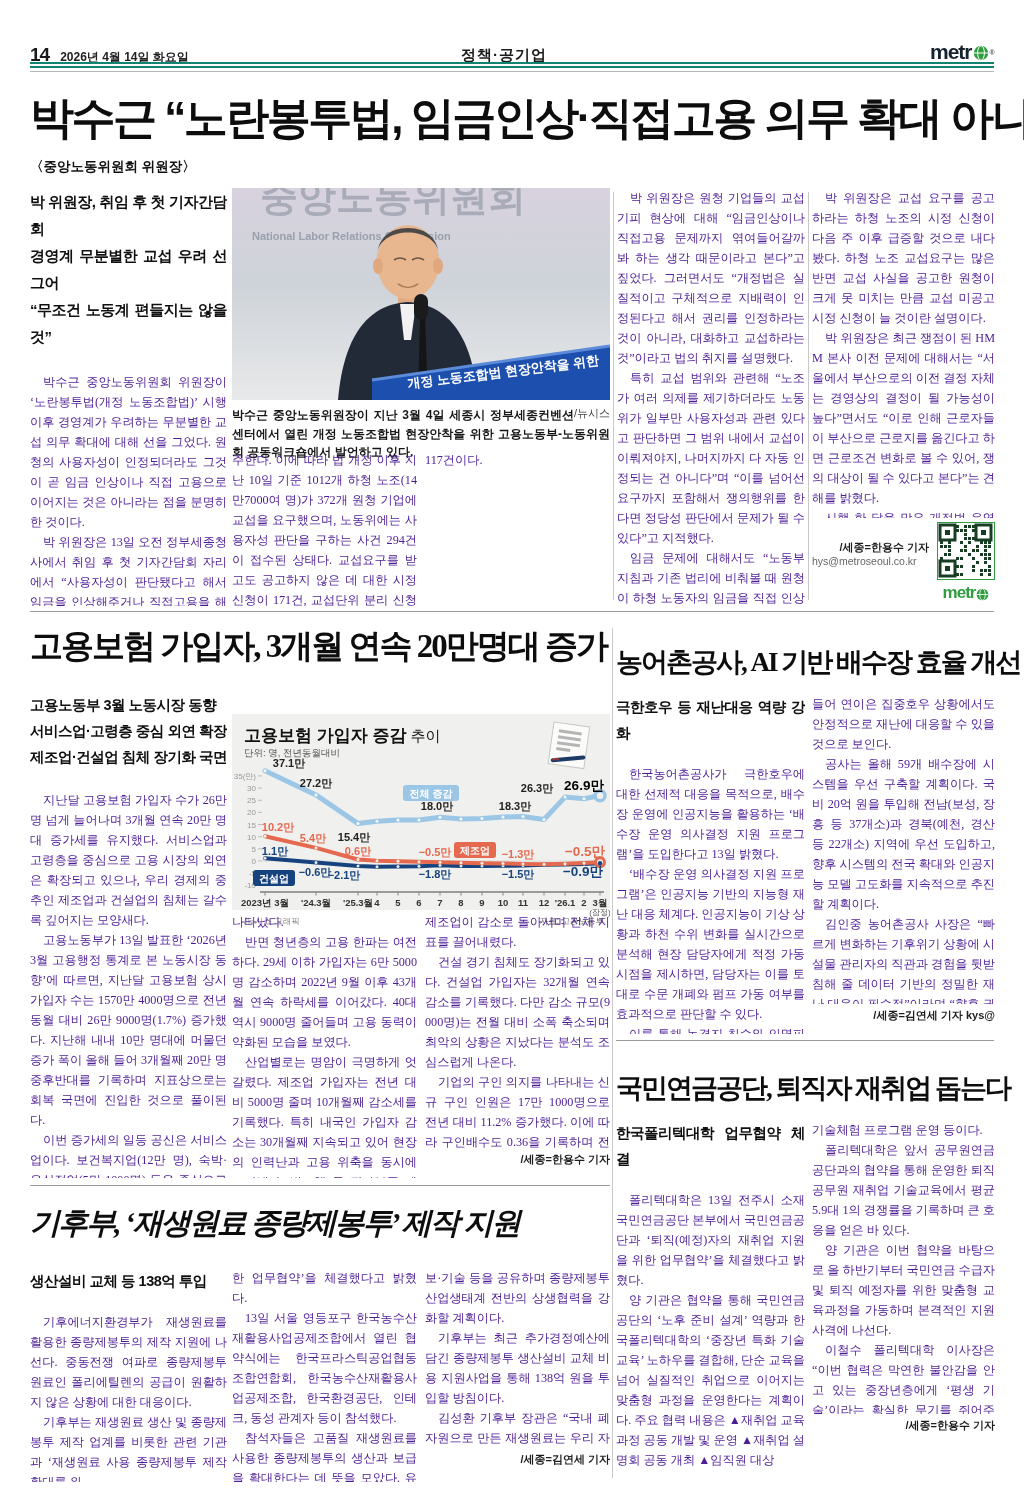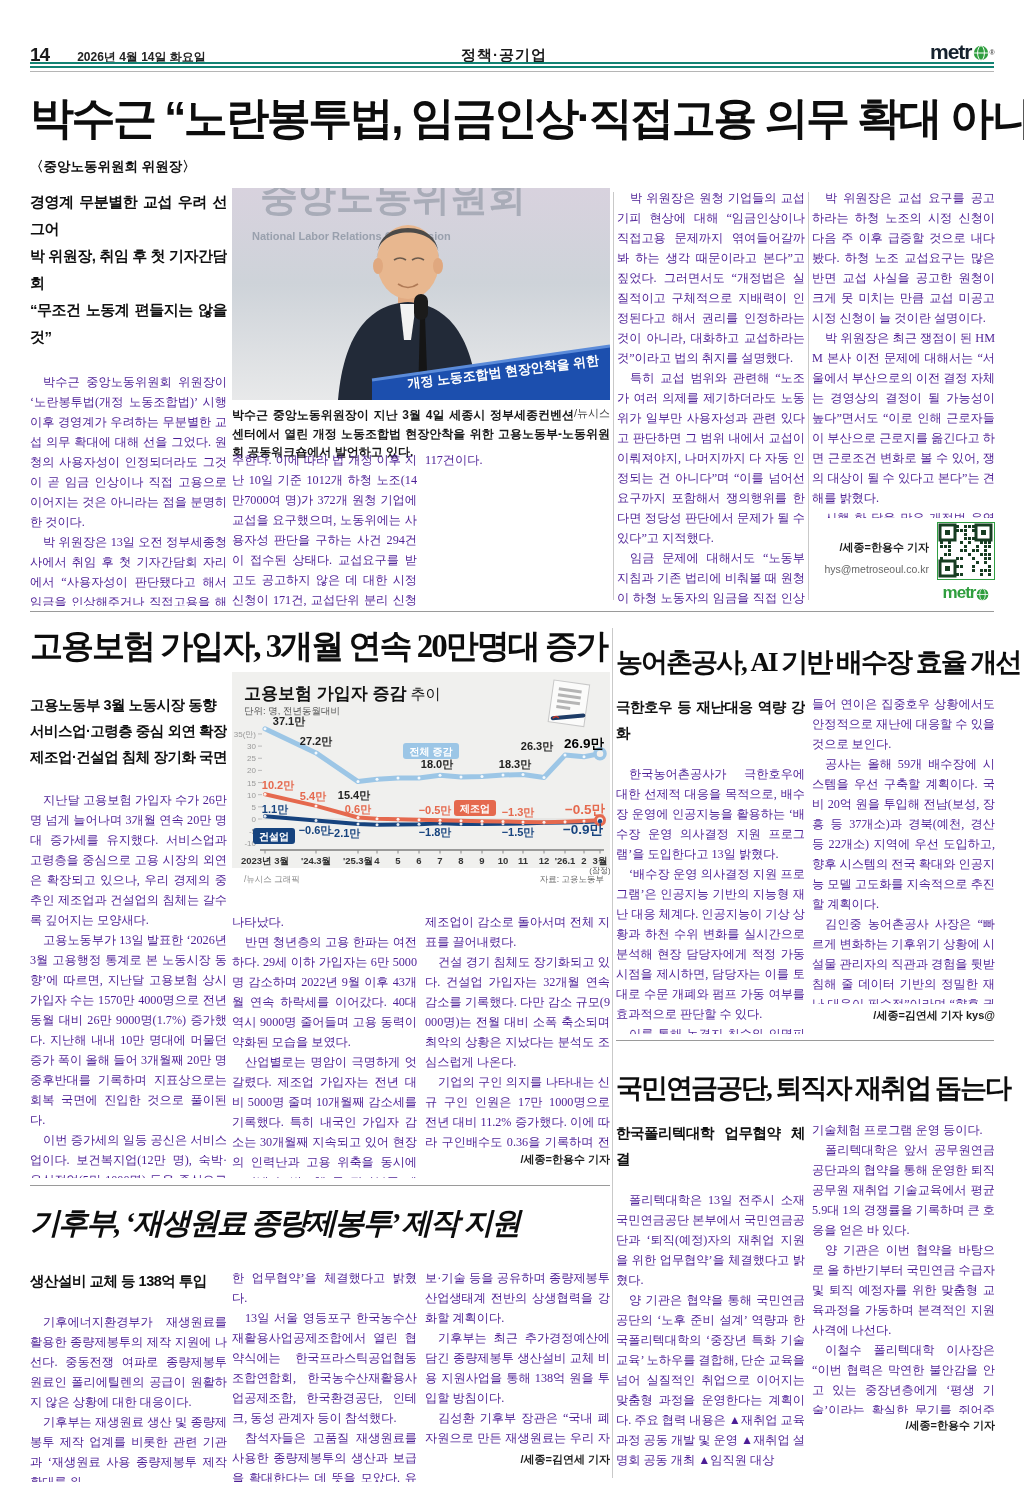--- a/index.html
+++ b/index.html
@@ -23,33 +23,33 @@
   .subtag{font:700 13.5px "Liberation Sans",sans-serif;color:#111;}
   .deck-line{margin:0;font:700 15px/1.8 "Liberation Sans",sans-serif;color:#0f0f0f;letter-spacing:-0.5px;}
   .deck-line.small{font-size:14.5px;}
   
   .col{position:absolute;overflow:hidden;text-align:justify;}
   .para{margin:0;text-indent:13px;font:12.2px/1.64 "Liberation Serif",serif;color:#4c1d95;word-break:break-all;}
   .para.noindent{text-indent:0;}
   .caption{font:600 12px/1.55 "Liberation Sans",sans-serif;color:#161616;text-align:justify;}
   .credit{float:right;font:400 11px "Liberation Sans",sans-serif;color:#444;}
   .signoff{position:absolute;font:700 11px "Liberation Sans",sans-serif;color:#1d1d1d;text-align:right;}
-  .email{font:400 10.5px "Liberation Sans",sans-serif;color:#666;text-align:right;margin-top:8px;}
+  .email{font:400 10.5px "Liberation Sans",sans-serif;color:#666;text-align:left;}
   .vrule{position:absolute;width:1px;background:#c9c9c9;}
   .hrule{position:absolute;height:1px;background:#9a9a9a;}
   .photo-frame{position:absolute;overflow:hidden;background:#fde047;}
   .chart-frame{position:absolute;}
   .qr-wrap{display:flex;flex-direction:column;align-items:center;gap:3px;}
 </style>
 </head>
 <body>
 
 <div class="page">
 
-  <div class="abs" style="left:30px;top:44px;display:flex;align-items:baseline;gap:28px;">
+  <div class="abs" style="left:30px;top:44px;display:flex;align-items:baseline;gap:11px;">
     <span class="pagenum">14</span>
     <span class="issuedate">2026년 4월 14일 화요일</span>
   </div>
   <div class="abs section-title" style="left:0;top:46px;width:1008px;text-align:center;">정책·공기업</div>
   <div class="abs" style="left:930px;top:40px;">
     <span class="metro-word">
         <span>metr</span>
         <svg width="16" height="16" viewBox="0 0 16 16" style="margin:2px 0 0 1px">
           <circle cx="8" cy="8" r="7.2" fill="#2f9e3e"></circle>
           <ellipse cx="8" cy="8" rx="3.4" ry="7.2" fill="none" stroke="#fff" stroke-width="1"></ellipse>
@@ -60,22 +60,22 @@
   </div>
   <div class="rule-teal" style="top:62px;"></div>
   <div class="rule-teal" style="top:66px;"></div>
   <div class="rule-gray" style="left:30px;top:71px;width:964px;height:1px;"></div>
 
   <div class="abs headline-main" style="left:30px;top:94px;">박수근 “노란봉투법, 임금인상·직접고용 의무 확대 아냐”</div>
   <div class="abs subtag" style="left:30px;top:158px;">〈중앙노동위원회 위원장〉</div>
 
   <div class="col" style="left:30px;top:188px;width:197px;height:418px;">
     <div>
+        <p class="deck-line">박 위원장, 취임 후 첫 기자간담회</p>
         <p class="deck-line">경영계 무분별한 교섭 우려 선 그어</p>
-        <p class="deck-line">박 위원장, 취임 후 첫 기자간담회</p>
         <p class="deck-line">“무조건 노동계 편들지는 않을 것”</p>
       </div>
     <div style="height:22px;"></div>
     <div>
         <p class="para">박수근 중앙노동위원회 위원장이 ‘노란봉투법(개정 노동조합법)’ 시행 이후 경영계가 우려하는 무분별한 교섭 의무 확대에 대해 선을 그었다. 원청의 사용자성이 인정되더라도 그것이 곧 임금 인상이나 직접 고용으로 이어지는 것은 아니라는 점을 분명히 한 것이다.</p>
         <p class="para">박 위원장은 13일 오전 정부세종청사에서 취임 후 첫 기자간담회 자리에서 “사용자성이 판단됐다고 해서 임금을 인상해주거나 직접고용을 해야 한다는 것이 아니다”며 “노동위원회가 무조건 노동계 편을 들지는 않을 것”이라고 강조했다.</p>
       </div>
   </div>
 
   <div class="photo-frame" style="left:232px;top:188px;width:378px;height:212px;">
@@ -240,21 +240,21 @@
         <p class="deck-line small">제조업·건설업 침체 장기화 국면</p>
       </div>
     <div style="height:20px;"></div>
     <div>
         <p class="para">지난달 고용보험 가입자 수가 26만 명 넘게 늘어나며 3개월 연속 20만 명대 증가세를 유지했다. 서비스업과 고령층을 중심으로 고용 시장의 외연은 확장되고 있으나, 우리 경제의 중추인 제조업과 건설업의 침체는 갈수록 깊어지는 모양새다.</p>
         <p class="para">고용노동부가 13일 발표한 ‘2026년 3월 고용행정 통계로 본 노동시장 동향’에 따르면, 지난달 고용보험 상시가입자 수는 1570만 4000명으로 전년 동월 대비 26만 9000명(1.7%) 증가했다. 지난해 내내 10만 명대에 머물던 증가 폭이 올해 들어 3개월째 20만 명 중후반대를 기록하며 지표상으로는 회복 국면에 진입한 것으로 풀이된다.</p>
         <p class="para">이번 증가세의 일등 공신은 서비스업이다. 보건복지업(12만 명), 숙박·음식점업(5만 1000명) 등을 중심으로 총 28만 명의 가입자가 늘어나며 전체 상승을 주도했다. 연령대별로는 60세 이상 가입자가 20만 8000명 급증하며 고령층 중심의 일자리 확대가 뚜렷하게</p>
       </div>
   </div>
 
-  <div class="chart-frame" style="left:232px;top:672px;width:454px;height:215px;">
+  <div class="chart-frame" style="left:232px;top:714px;width:454px;height:215px;">
     <svg id="trend-chart" width="378" height="215" viewBox="0 0 378 215">
         <rect x="0" y="0" width="378" height="196" fill="#f0f0ee"></rect>
         <text x="12" y="27" font-family="Liberation Sans, sans-serif" fill="#111"><tspan font-size="17" font-weight="800">고용보험 가입자 증감</tspan><tspan font-size="15" font-weight="400"> 추이</tspan></text>
         <text x="12" y="42" font-size="9.5" fill="#555" font-family="Liberation Sans, sans-serif">단위: 명, 전년동월대비</text>
         <g transform="translate(322,8) rotate(8)">
           <rect x="0" y="0" width="36" height="42" fill="#fbfbfa" stroke="#c8c8c8"></rect>
           <line x1="6" y1="8" x2="29" y2="8" stroke="#b5b5b5" stroke-width="3"></line>
           <line x1="6" y1="14" x2="29" y2="14" stroke="#b5b5b5" stroke-width="3"></line>
           <line x1="6" y1="20" x2="29" y2="20" stroke="#b5b5b5" stroke-width="3"></line>
           <line x1="6" y1="26" x2="20" y2="26" stroke="#b5b5b5" stroke-width="3"></line>

